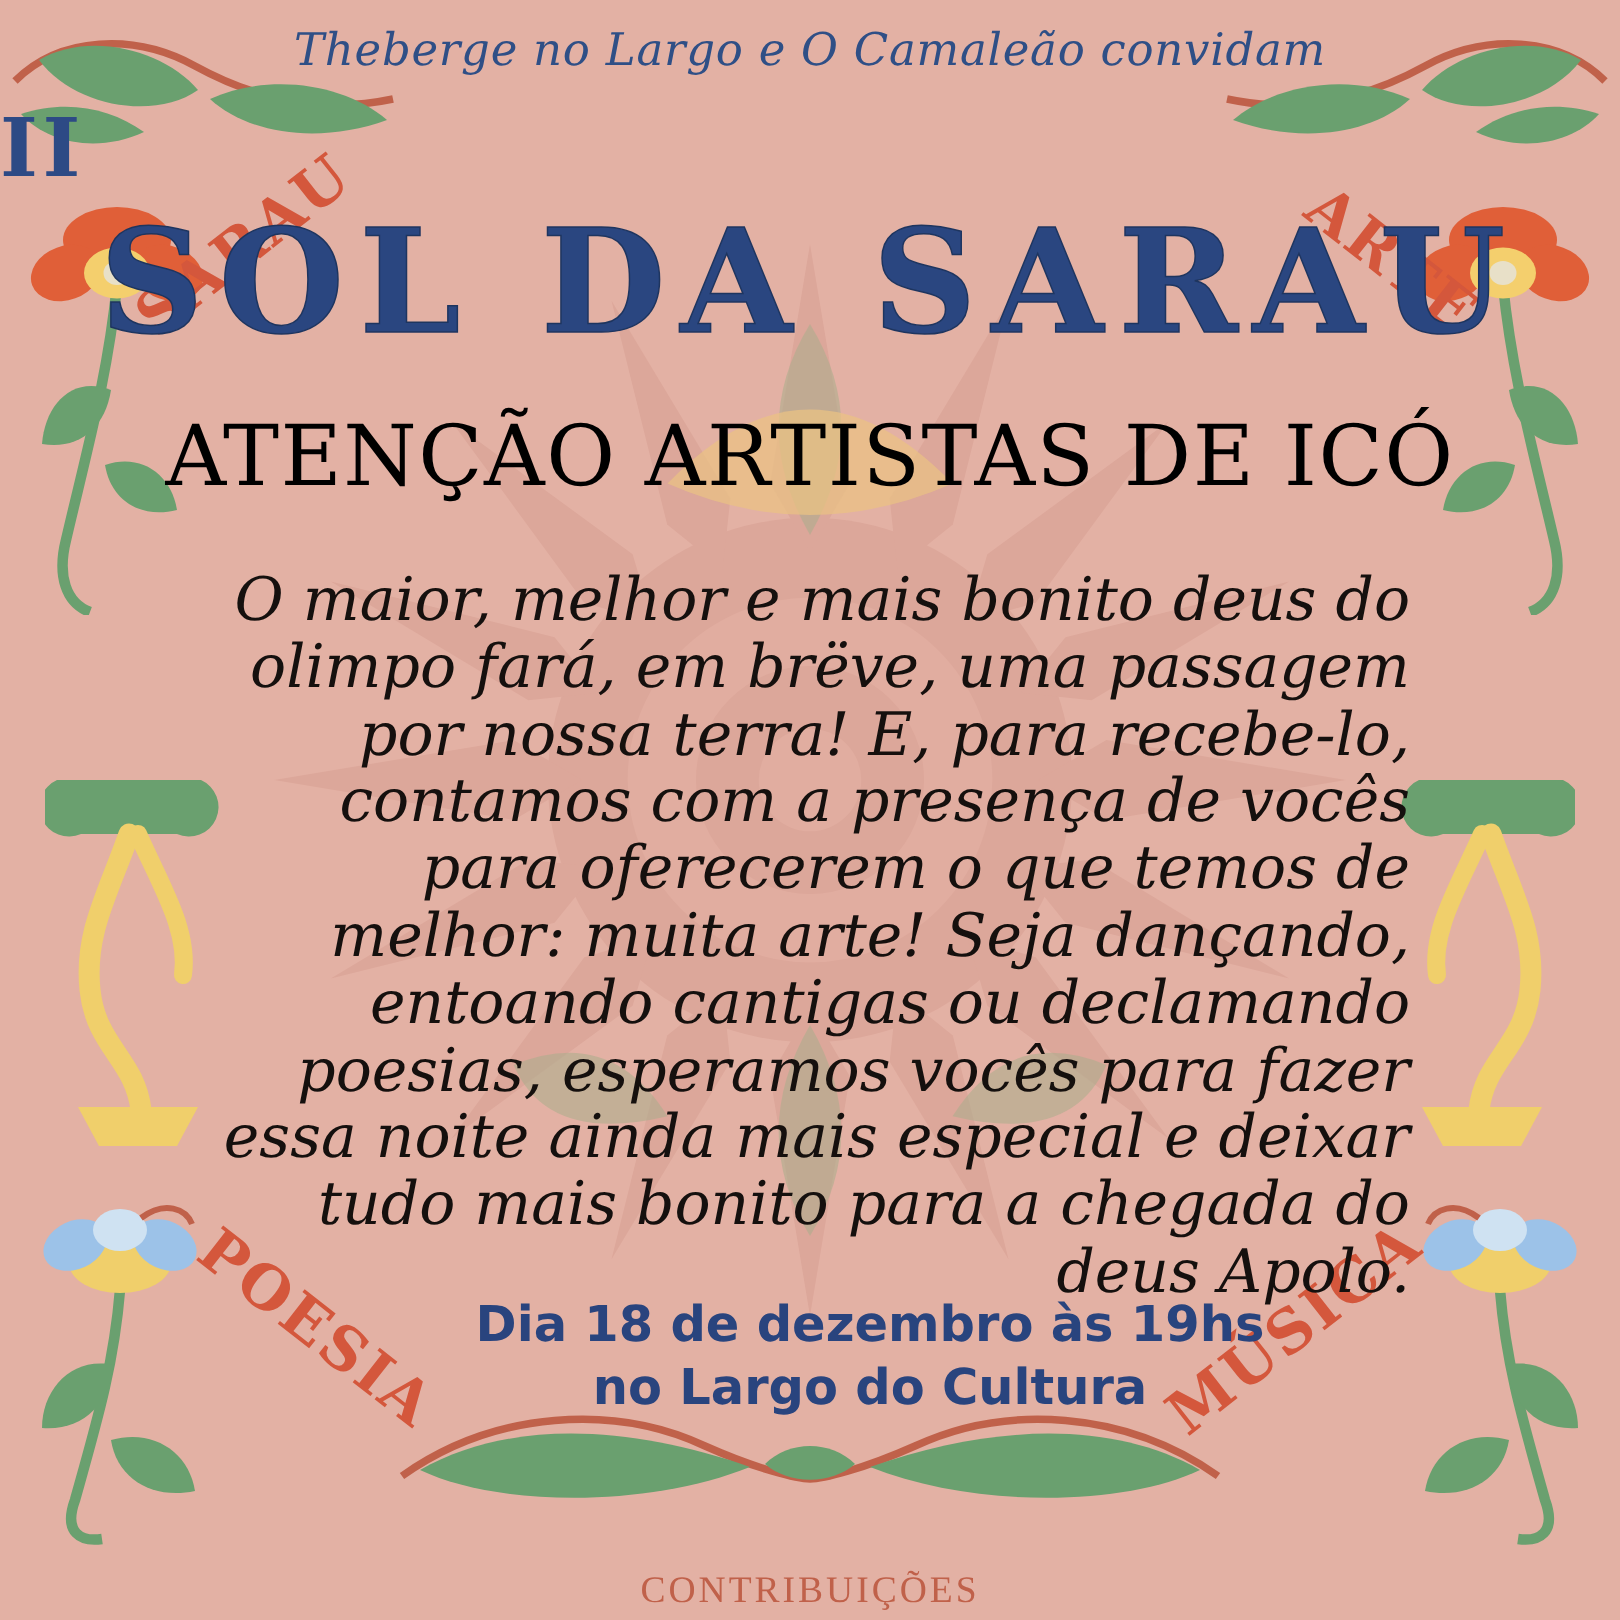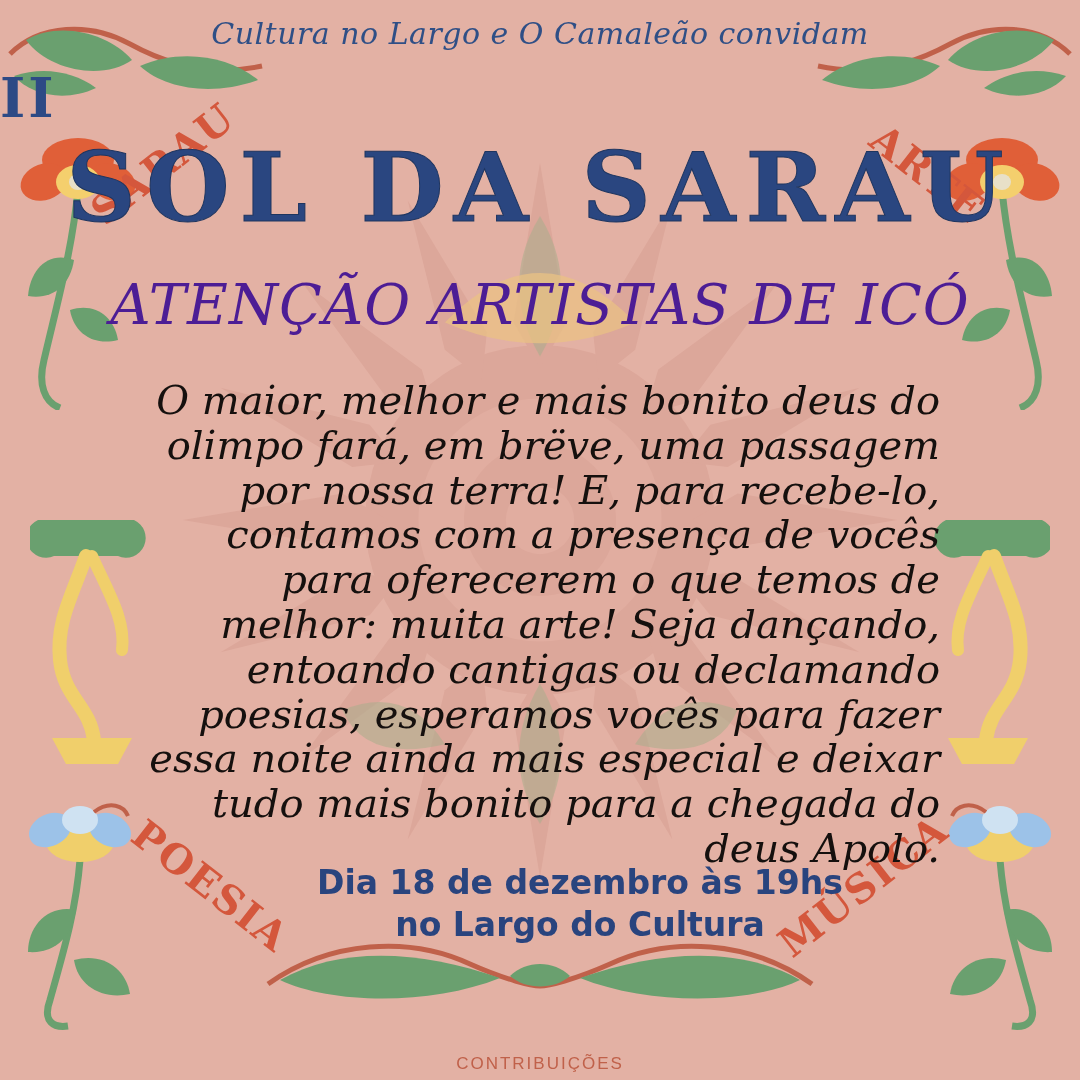--- a/index.html
+++ b/index.html
@@ -73,23 +73,22 @@
     -webkit-text-stroke: 1px #1e355f;
   }
   .subtitle {
     position: absolute;
     top: 272px;
     left: 0;
     width: 100%;
     text-align: center;
     font-family: "DejaVu Serif", serif;
     font-size: 56px;
-    color: #4c1d95;
+    color: #000000;
     letter-spacing: 1px;
-    font-style: italic;
   }
 
   
   .body-text {
     position: absolute;
     top: 378px;
     left: 140px;
     width: 800px;
     text-align: right;
     font-family: "DejaVu Serif", serif;
@@ -114,22 +113,22 @@
     margin-left: 40px;
   }
 
   
   .footer {
     position: absolute;
     bottom: 6px;
     left: 0;
     width: 100%;
     text-align: center;
-    font-family: Liberation Sans, sans-serif;
-    font-size: 17px;
+    font-family: Liberation Serif, serif;
+    font-size: 25px;
     line-height: 1.1;
     letter-spacing: 2px;
     color: #c0614a;
   }
 
   
   .corner-word {
     position: absolute;
     font-family: "DejaVu Serif", serif;
     font-weight: bold;
@@ -292,21 +291,21 @@
     <path d="M20 50 C80 16 160 20 240 48 C170 76 70 74 20 50 Z" fill="#6aa06f"></path>
     <path d="M540 50 C480 16 400 20 320 48 C390 76 490 74 540 50 Z" fill="#6aa06f"></path>
     <path d="M250 46 C266 30 294 30 310 46 C294 60 266 60 250 46 Z" fill="#6aa06f"></path>
   </svg>
 
   <div class="corner-word cw-sarau">SARAU</div>
   <div class="corner-word cw-arte">ARTE</div>
   <div class="corner-word cw-poesia">POESIA</div>
   <div class="corner-word cw-musica">MÚSICA</div>
 
-  <div class="invite-line">Cultura no Largo e O Camaleão convidam</div>
+  <div class="invite-line">Theberge no Largo e O Camaleão convidam</div>
   <div class="roman">II</div>
   <div class="main-title">SOL DA SARAU</div>
   <div class="subtitle">ATENÇÃO ARTISTAS DE ICÓ</div>
 
   <div class="body-text">O maior, melhor e mais bonito deus do olimpo fará, em brëve, uma passagem por nossa terra! E, para recebe-lo, contamos com a presença de vocês para oferecerem o que temos de melhor: muita arte! Seja dançando, entoando cantigas ou declamando poesias, esperamos vocês para fazer essa noite ainda mais especial e deixar tudo mais bonito para a chegada do deus Apolo.</div>
 
   <div class="date-block">
     <div>Dia 18 de dezembro às 19hs</div>
     <div>no Largo do Cultura</div>
   </div>

